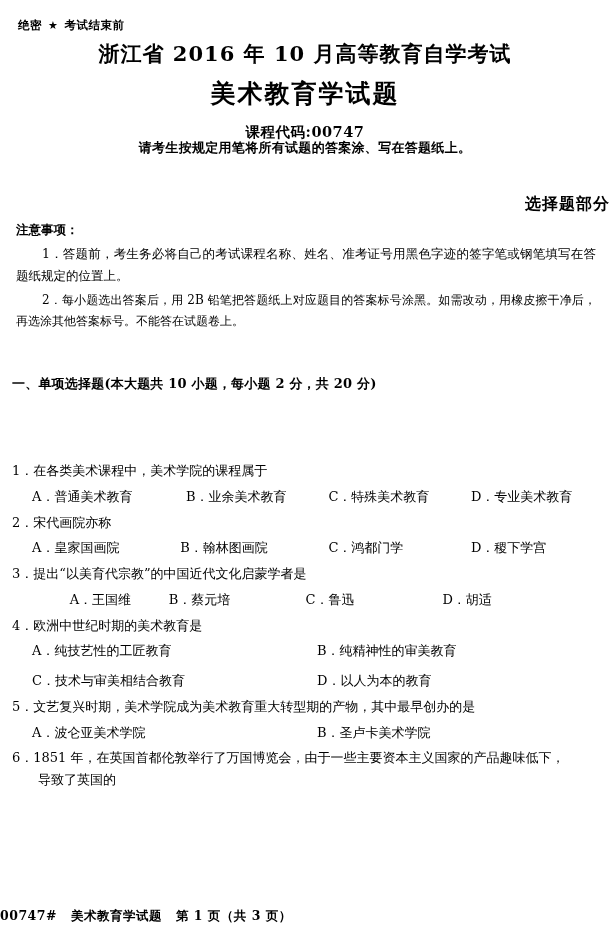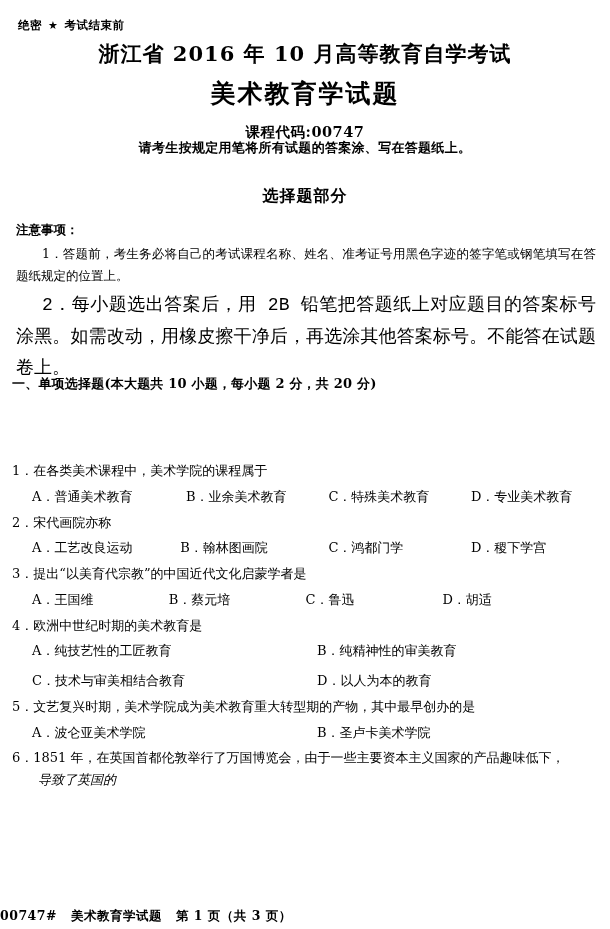--- a/index.html
+++ b/index.html
@@ -70,24 +70,24 @@
     left: 0;
     width: 610px;
     text-align: center;
     font-size: 13px;
     font-weight: bold;
     letter-spacing: 0.3px;
   }
 
   .section-choice {
     position: absolute;
-    top: 186px;
-    left: 0;
-    width: 610px;
-    text-align: center;
+    top: 194px;
+    left: 0;
+    width: 610px;
+    text-align: right;
     font-size: 16px;
     font-weight: bold;
     letter-spacing: 1px;
   }
 
   .notes-head {
     position: absolute;
     top: 222px;
     left: 16px;
     font-size: 12.5px;
@@ -102,25 +102,24 @@
     font-size: 12.5px;
     line-height: 1.75;
     text-indent: 26px;
     text-align: justify;
   }
   .note-2 {
     position: absolute;
     top: 290px;
     left: 16px;
     width: 580px;
-    font-size: 18px;
+    font-size: 12px;
     line-height: 1.75;
     text-indent: 26px;
     text-align: justify;
-    font-family: Liberation Mono, monospace;
   }
 
   .part-one-head {
     position: absolute;
     top: 375px;
     left: 12px;
     width: 586px;
     font-size: 13px;
     font-weight: bold;
     letter-spacing: 0.2px;
@@ -149,42 +148,41 @@
     margin-bottom: 0;
   }
   .q-stem {
     font-size: 13px;
     line-height: 1.52;
     padding-bottom: 2px;
   }
   .q-stem .cont {
     display: block;
     text-indent: 26px;
-    font-style: italic;
   }
   .opts-row {
     font-size: 13px;
     line-height: 1.52;
     padding: 4px 0 6px 20px;
     display: flex;
   }
   .opts-row.free .opt {
     margin-right: 26px;
   }
   .opt { white-space: nowrap; }
 
   .opts-row.w-a1 .opt:nth-child(1) { width: 27%; }
   .opts-row.w-a1 .opt:nth-child(2) { width: 25%; }
   .opts-row.w-a1 .opt:nth-child(3) { width: 25%; }
 
   .opts-row.w-a2 .opt:nth-child(1) { width: 26%; }
   .opts-row.w-a2 .opt:nth-child(2) { width: 26%; }
   .opts-row.w-a2 .opt:nth-child(3) { width: 25%; }
 
-  .opts-row.w-a3 .opt:nth-child(1) { width: 24%; }
+  .opts-row.w-a3 .opt:nth-child(1) { width: 24%; text-align: center; }
   .opts-row.w-a3 .opt:nth-child(2) { width: 24%; }
   .opts-row.w-a3 .opt:nth-child(3) { width: 24%; }
 
   .opts-row.w-b .opt:nth-child(1) { width: 50%; }
 
   .footer {
     position: absolute;
     bottom: 4px;
     left: 0;
     width: 610px;
@@ -228,21 +226,21 @@
         <span class="opt">A．普通美术教育</span>
         <span class="opt">B．业余美术教育</span>
         <span class="opt">C．特殊美术教育</span>
         <span class="opt">D．专业美术教育</span>
       </div>
     </div>
 
     <div class="q">
       <div class="q-stem">2．宋代画院亦称</div>
       <div class="opts-row w-a2">
-        <span class="opt">A．工艺改良运动</span>
+        <span class="opt">A．皇家国画院</span>
         <span class="opt">B．翰林图画院</span>
         <span class="opt">C．鸿都门学</span>
         <span class="opt">D．稷下学宫</span>
       </div>
     </div>
 
     <div class="q">
       <div class="q-stem">3．提出“以美育代宗教”的中国近代文化启蒙学者是</div>
       <div class="opts-row w-a3">
         <span class="opt">A．王国维</span>

